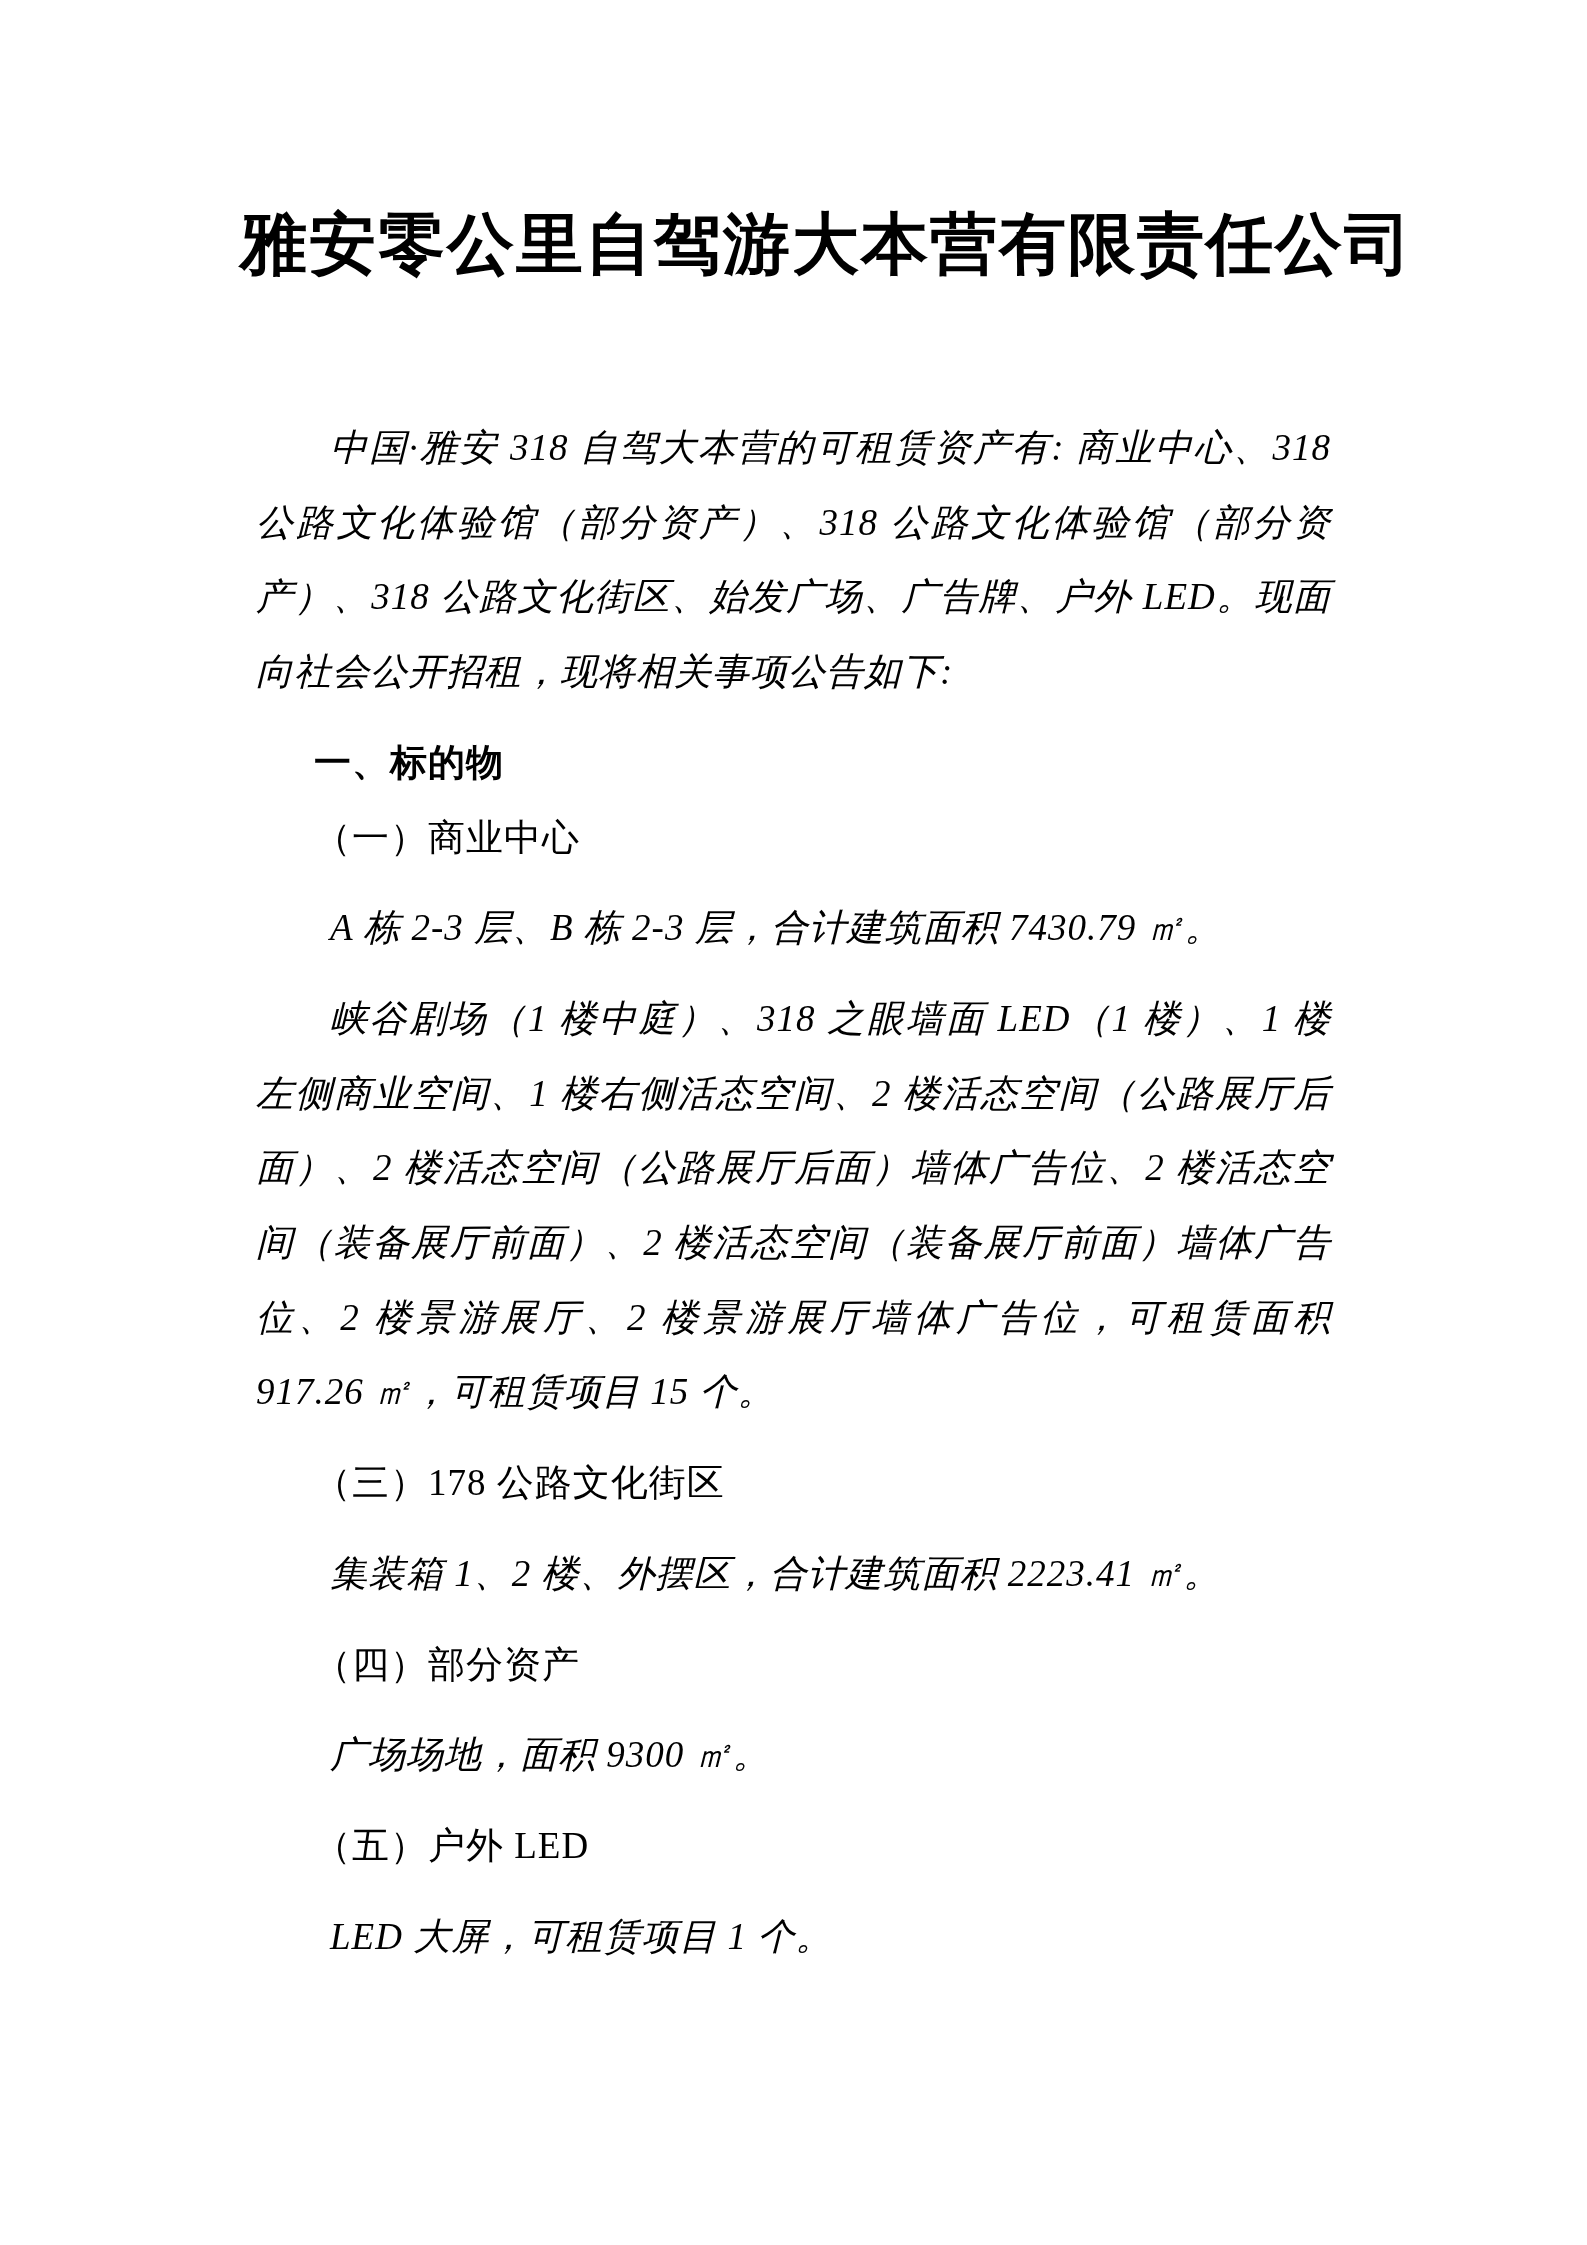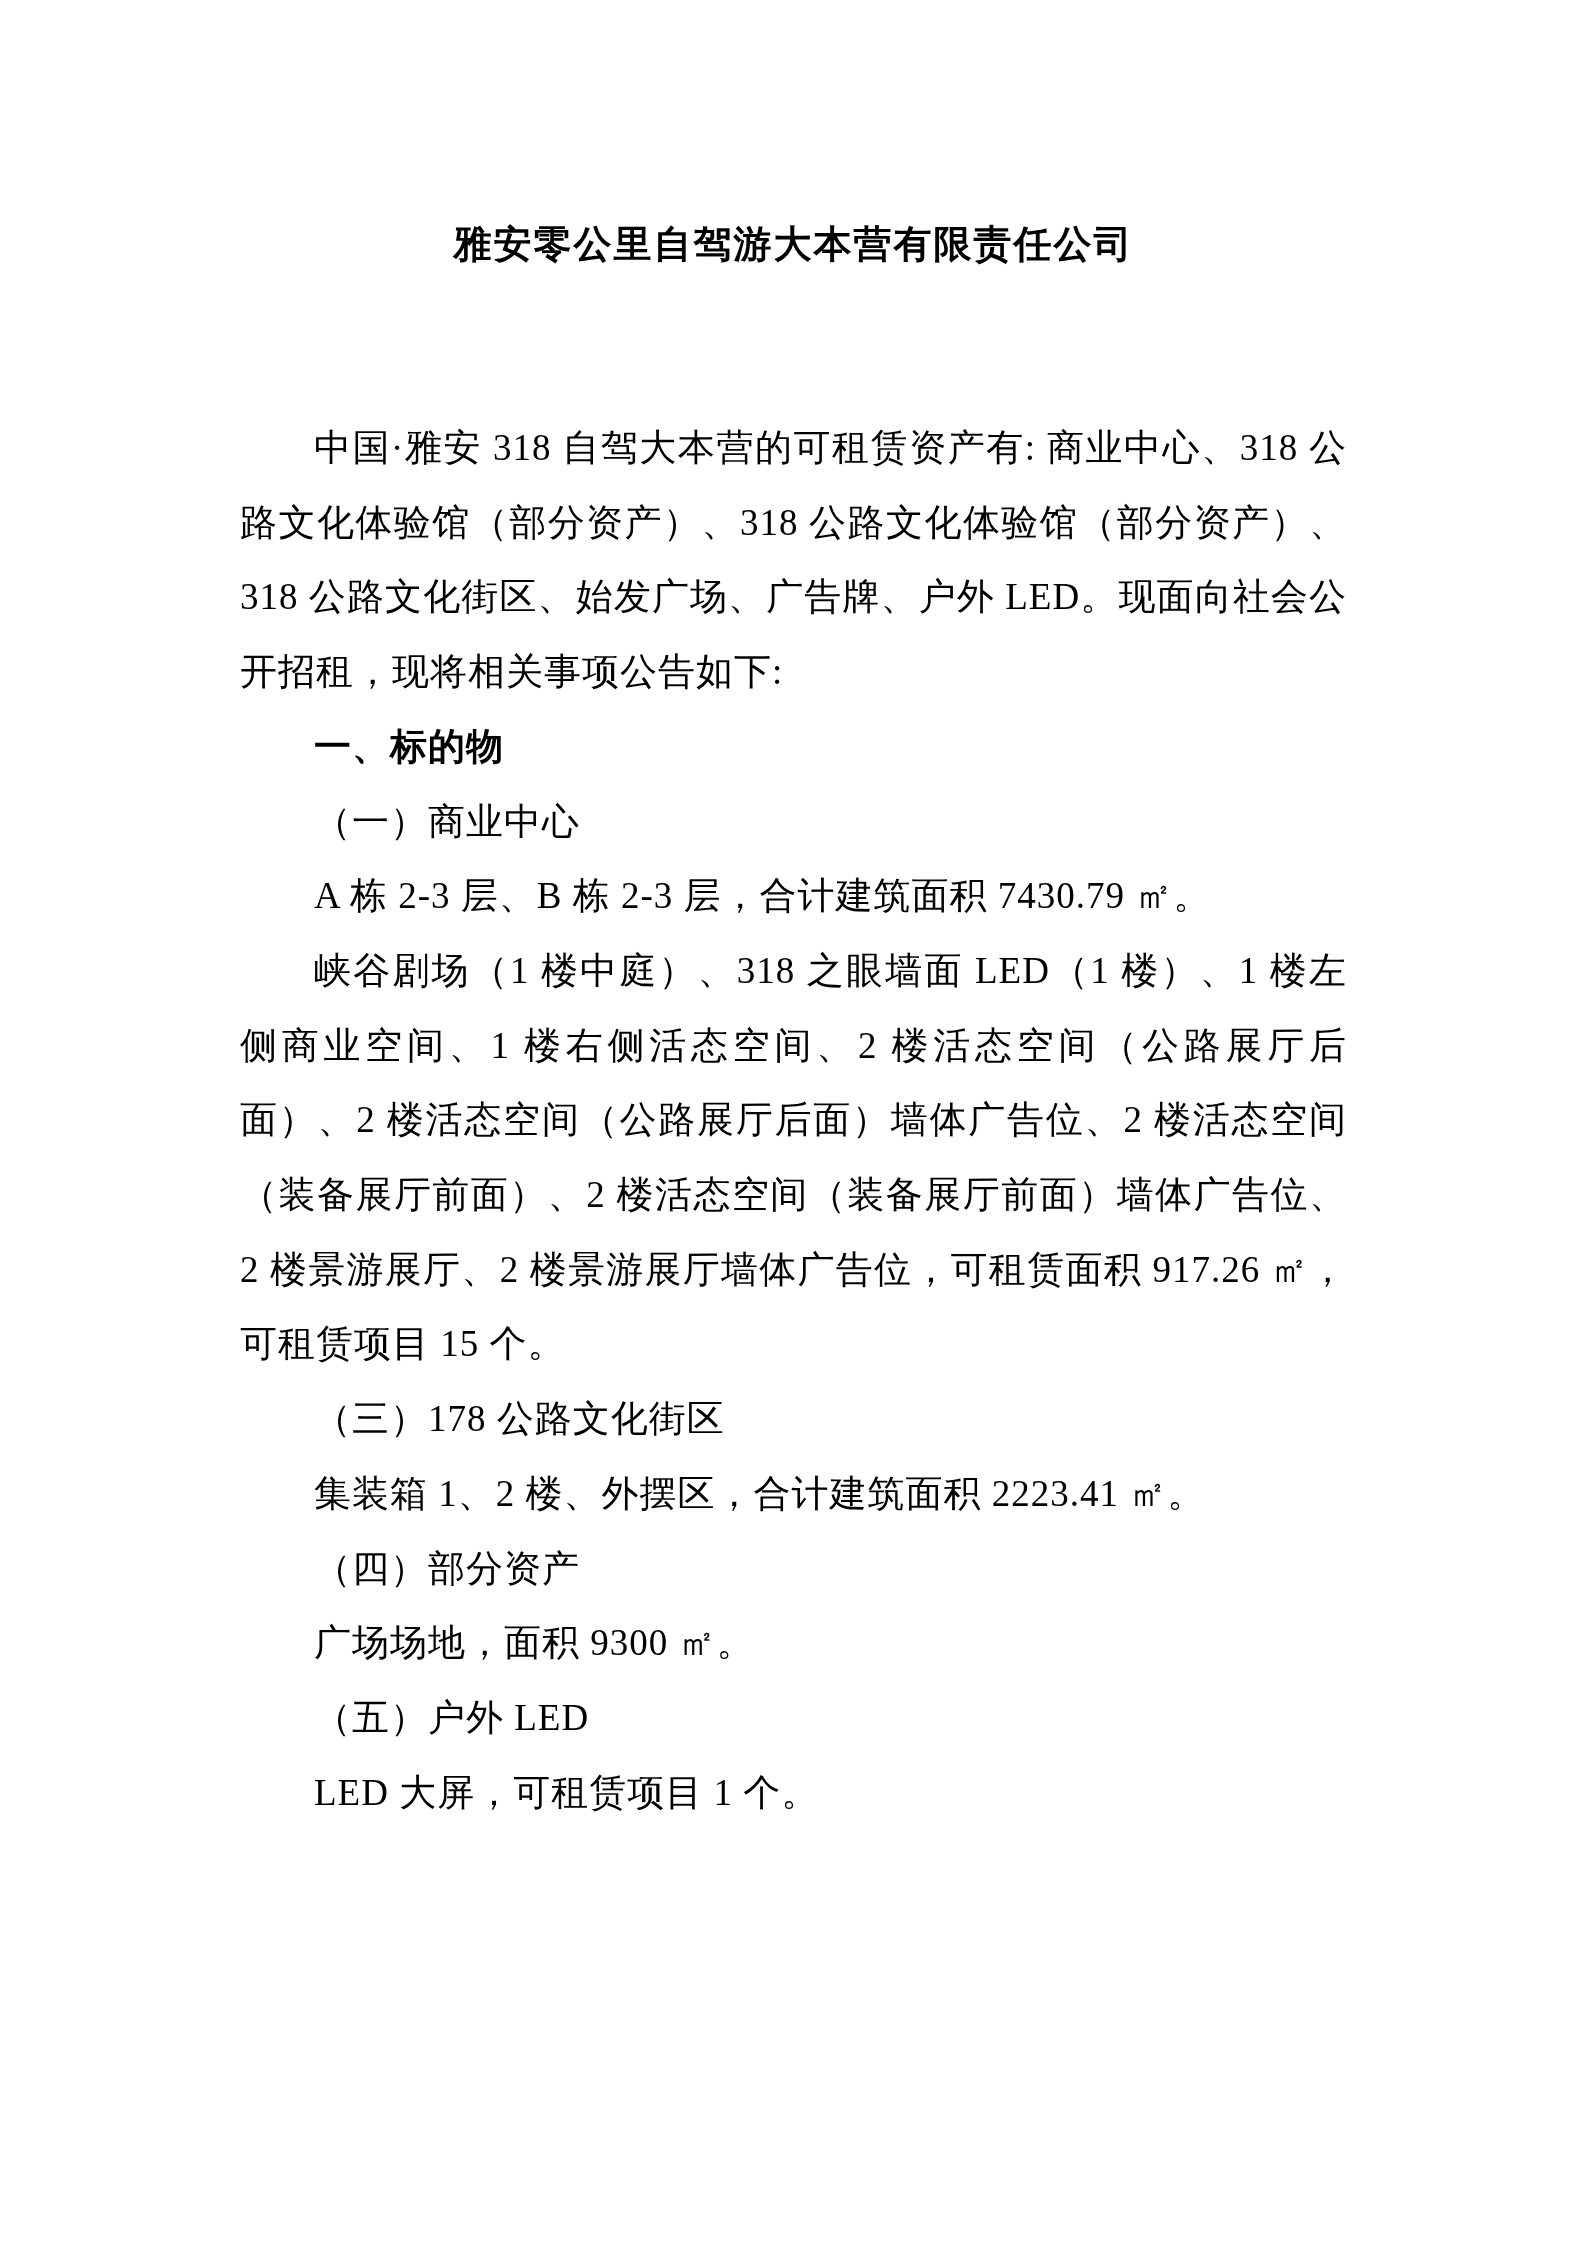--- a/index.html
+++ b/index.html
@@ -19,42 +19,43 @@
   }
   .content {
     position: absolute;
     left: 240px;
     right: 240px;
     top: 0;
   }
   .doc-title {
     margin: 200px 0 0 0;
     text-align: center;
-    font-size: 38px;
+    font-size: 67px;
     line-height: 88px;
     font-weight: bold;
     letter-spacing: 2px;
     font-family: "Liberation Serif", serif;
   }
   .title-line {
     display: block;
     white-space: nowrap;
   }
   .body-text {
     margin-top: 123px;
     font-size: 37px;
     line-height: 74.7px;
     text-align: justify;
     text-justify: inter-character;
   }
   .para {
-    margin: 0;
+    margin: 16px;
     text-indent: 74px;
     letter-spacing: 1px;
     font-family: "Liberation Serif", serif;
+    font-style: italic;
   }
   .heading-1 {
     margin: 0;
     text-indent: 74px;
     font-weight: bold;
     font-family: "Liberation Sans", sans-serif;
     letter-spacing: 1px;
   }
   .heading-2 {
     margin: 0;

